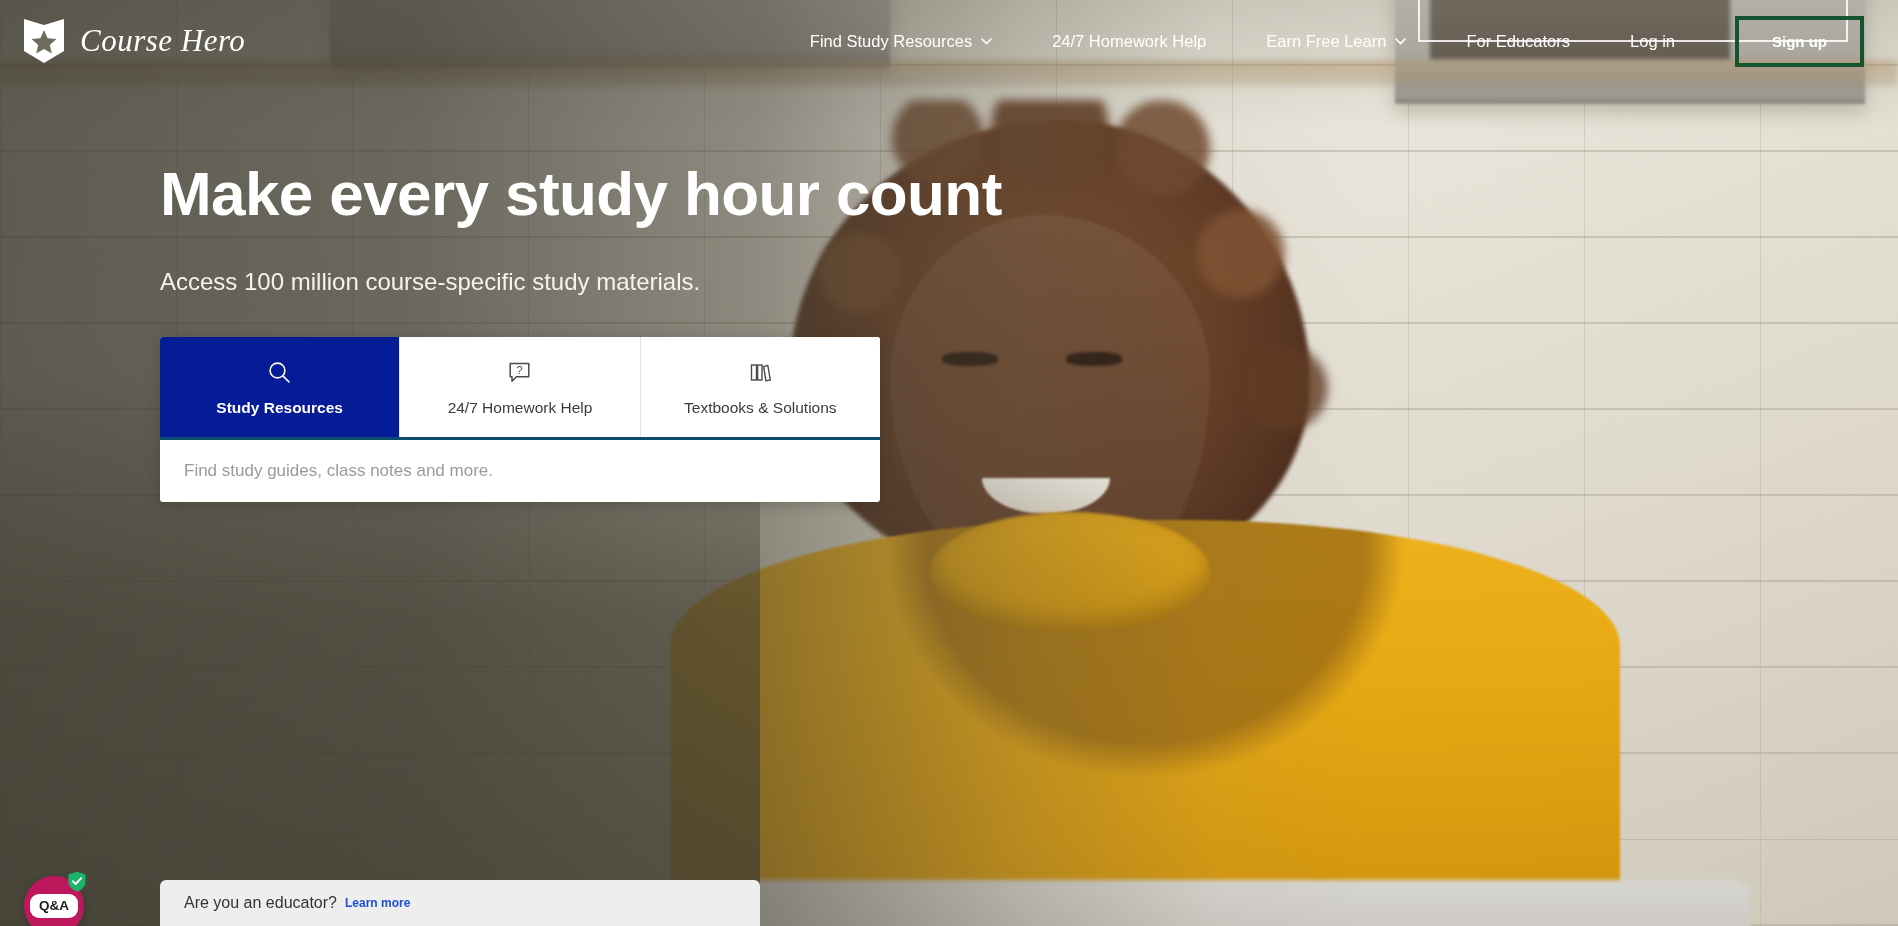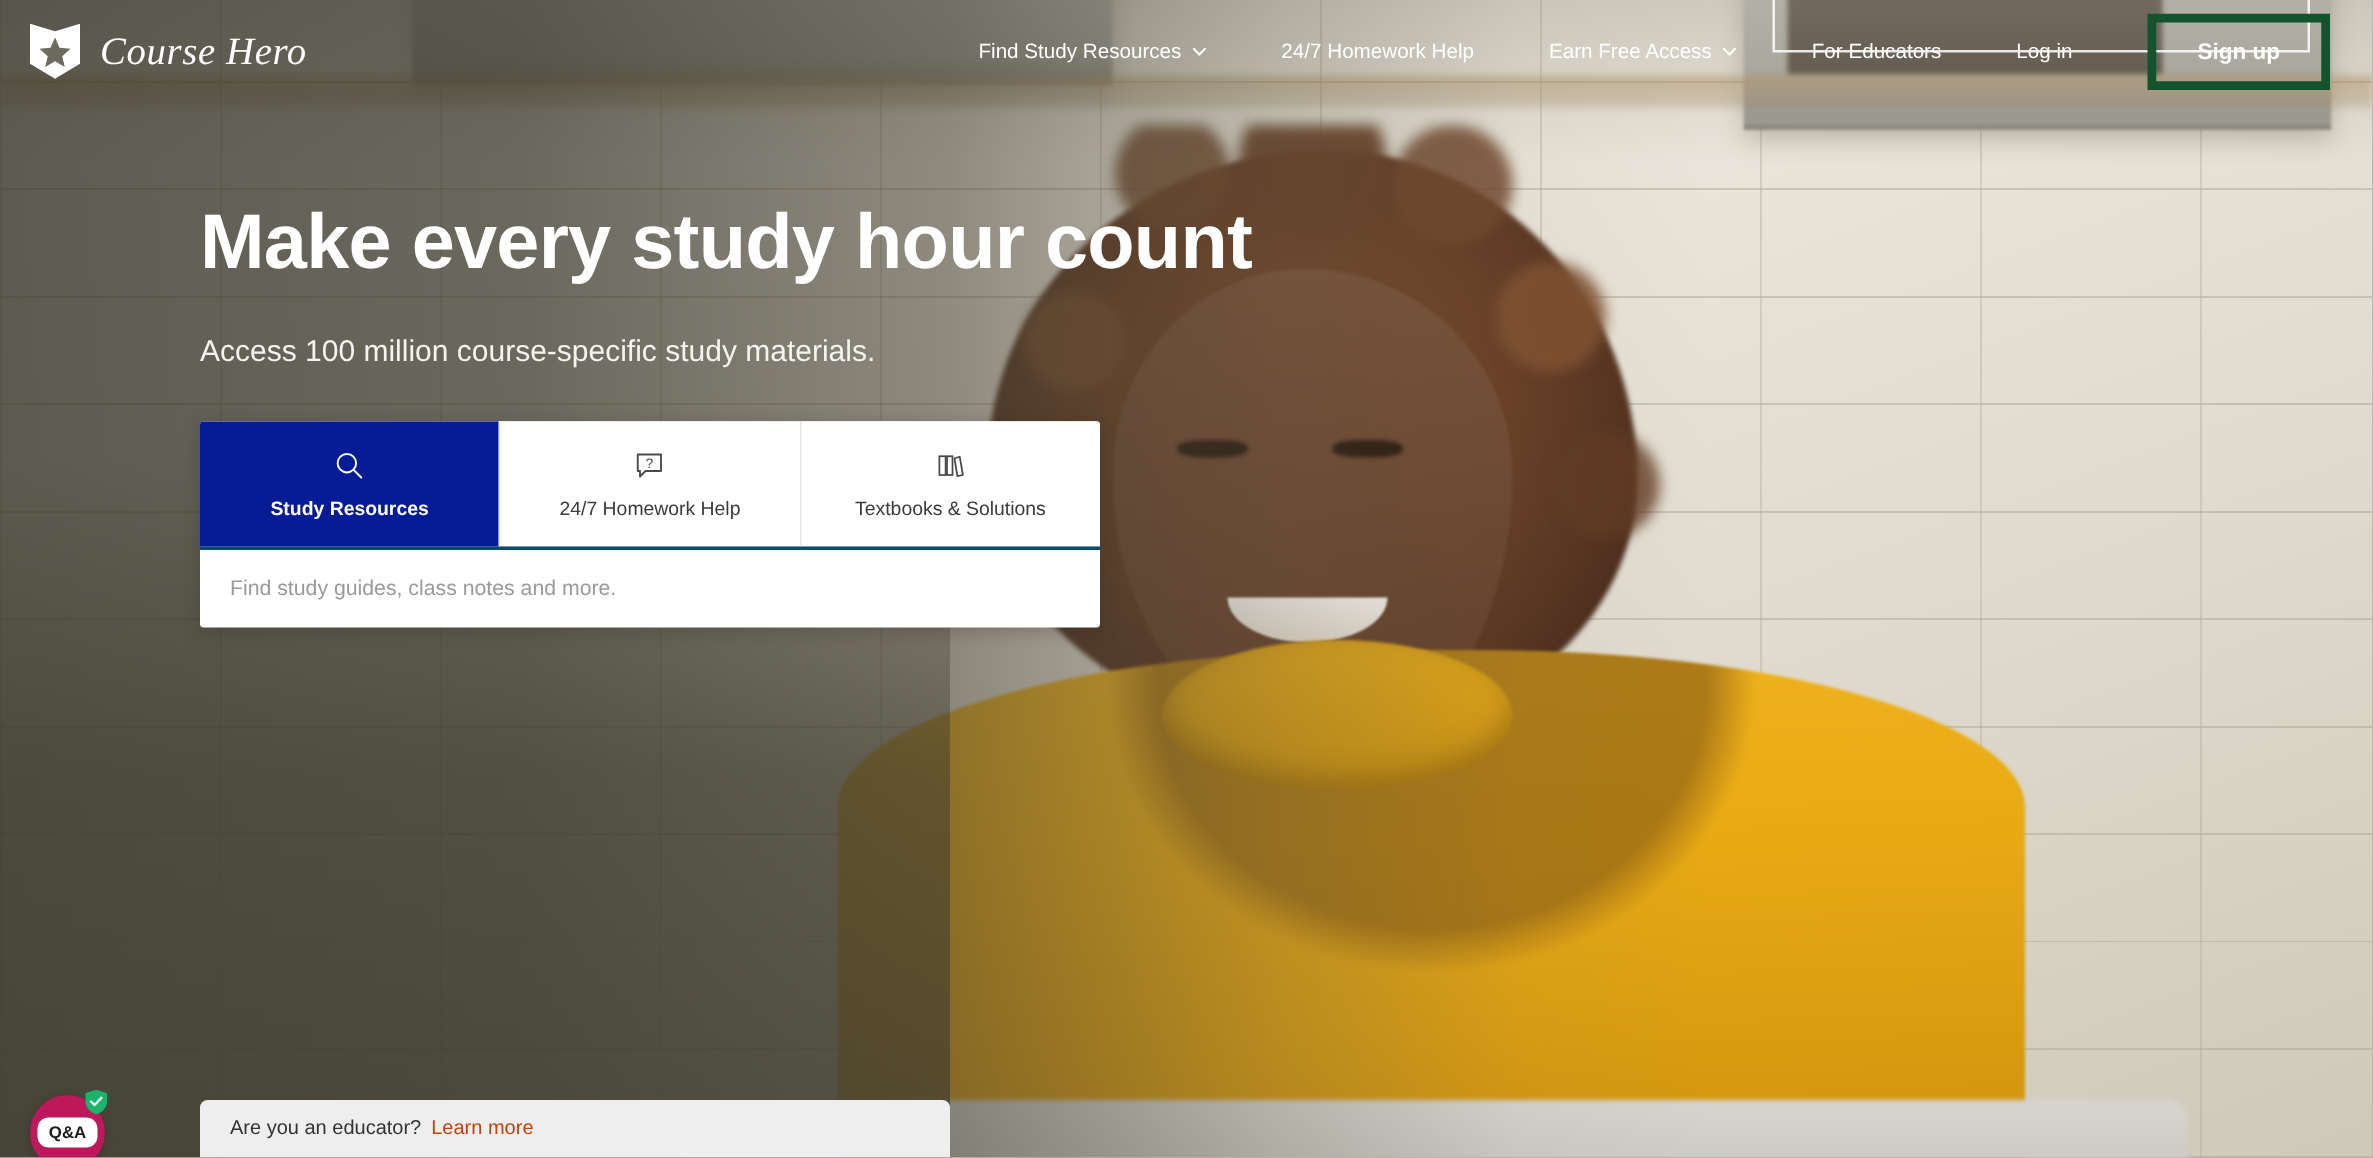--- a/index.html
+++ b/index.html
@@ -199,23 +199,23 @@
     font-size: 16.5px;
     padding: 10px 22px;
     white-space: nowrap;
     cursor: pointer;
     display: flex; align-items: center; gap: 9px;
     text-decoration: none;
   }
   .caret { display: inline-block; width: 11px; height: 7px; }
   .signup-btn {
     margin-left: 22px;
-    border: 7px solid #14532d;
+    border: 4px solid #14532d;
     color: #ffffff;
-    font-size: 18px;
+    font-size: 15px;
     font-weight: bold;
     padding: 13px 33px;
     background: transparent;
     cursor: pointer;
     white-space: nowrap;
     font-family: "Liberation Sans", sans-serif;
   }
 
   
   .hero-copy { position: absolute; left: 160px; top: 160px; z-index: 15; }
@@ -316,21 +316,21 @@
     position: absolute; left: 160px; bottom: 0;
     width: 600px; height: 46px;
     background: #eeeeee;
     border-radius: 6px 6px 0 0;
     display: flex; align-items: center;
     padding-left: 24px;
     gap: 8px;
     z-index: 25;
   }
   .educator-text { font-size: 16px; color: #333333; white-space: nowrap; }
-  .educator-link { font-size: 16px; color: #c2410c; cursor: pointer; text-decoration: none; white-space: nowrap; }
+  .educator-link { font-size: 12px; color: #1d4ed8; cursor: pointer; text-decoration: none; white-space: nowrap; font-weight: bold; }
 </style>
 </head>
 <body>
 
 <div class="page">
 
   <div class="hero-photo">
     <div class="wall"></div>
     <div class="cabinet"></div>
     <div class="art-frame"></div>
@@ -371,21 +371,21 @@
         <svg class="caret" viewBox="0 0 11 7">
           <path d="M1 1 L5.5 5.6 L10 1" stroke="#ffffff" stroke-width="1.6" fill="none" stroke-linecap="round"></path>
         </svg>
       </a>
 
       <a class="nav-link">
         <span>24/7 Homework Help</span>
       </a>
 
       <a class="nav-link">
-        <span>Earn Free Access</span>
+        <span>Earn Free Learn</span>
         <svg class="caret" viewBox="0 0 11 7">
           <path d="M1 1 L5.5 5.6 L10 1" stroke="#ffffff" stroke-width="1.6" fill="none" stroke-linecap="round"></path>
         </svg>
       </a>
 
       <a class="nav-link">
         <span>For Educators</span>
       </a>
 
       <a class="nav-link">

